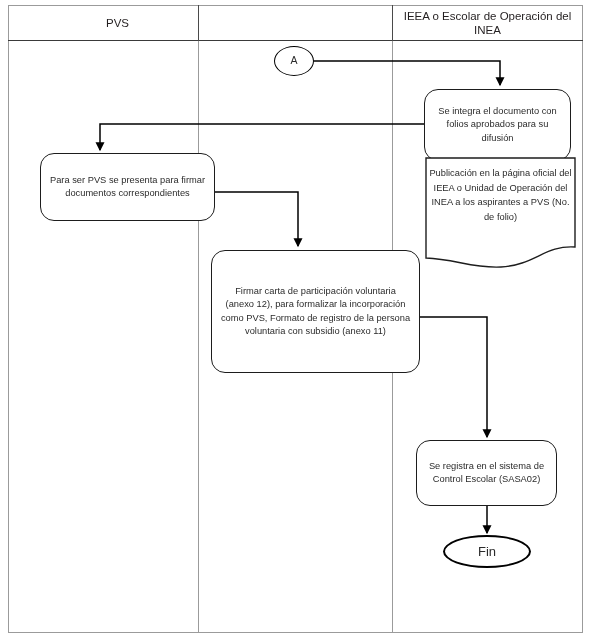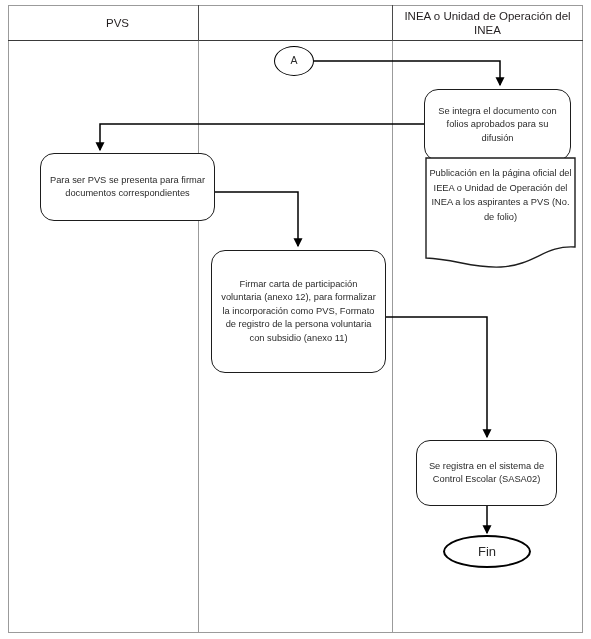--- a/index.html
+++ b/index.html
@@ -128,21 +128,21 @@
 
   <div class="table-frame"></div>
   <div class="header-row"></div>
 
   <div class="lane-divider" style="left:198px;"></div>
   <div class="lane-divider" style="left:392px;"></div>
   <div class="lane-divider hdr" style="left:198px;"></div>
   <div class="lane-divider hdr" style="left:392px;"></div>
 
   <div class="lane-title" style="left:23px; width:189px;">PVS</div>
-  <div class="lane-title" style="left:393px; width:189px;">INEA o Unidad de Operación del INEA</div>
+  <div class="lane-title" style="left:393px; width:189px;">IEEA o Escolar de Operación del INEA</div>
 
   <svg class="conn-svg" viewBox="0 0 591 639">
     <defs>
       <marker id="arrow" markerWidth="9" markerHeight="9" refX="5.2" refY="3" orient="auto" markerUnits="strokeWidth">
         <path d="M0,0 L6,3 L0,6 z" fill="#000000"></path>
       </marker>
     </defs>
 
     <g>
       <path d="M314,61 L500,61 L500,85" fill="none" stroke="#000000" stroke-width="1.5" marker-end="url(#arrow)"></path>
@@ -179,21 +179,21 @@
     </svg>
     <div class="doc-text" style="height:113px;">
       <span>Publicación en la página oficial del IEEA o Unidad de Operación del INEA a los aspirantes a PVS (No. de folio)</span>
     </div>
   </div>
 
   <div class="node rounded" style="left:16px; top:153px; width:175px; height:68px;margin-left:24px;">
     <span>Para ser PVS se presenta para firmar documentos correspondientes</span>
   </div>
 
-  <div class="node rounded" style="left:211px; top:250px; width:175px; height:123px;">
+  <div class="node rounded" style="left:211px; top:250px; width:209px; height:123px;">
     <span>Firmar carta de participación voluntaria (anexo 12), para formalizar la incorporación como PVS, Formato de registro de la persona voluntaria con subsidio (anexo 11)</span>
   </div>
 
   <div class="node rounded" style="left:416px; top:440px; width:141px; height:66px;">
     <span>Se registra en el sistema de Control Escolar (SASA02)</span>
   </div>
 
   <div class="node terminator" style="left:443px; top:535px; width:88px; height:33px;">
     <span>Fin</span>
   </div>

